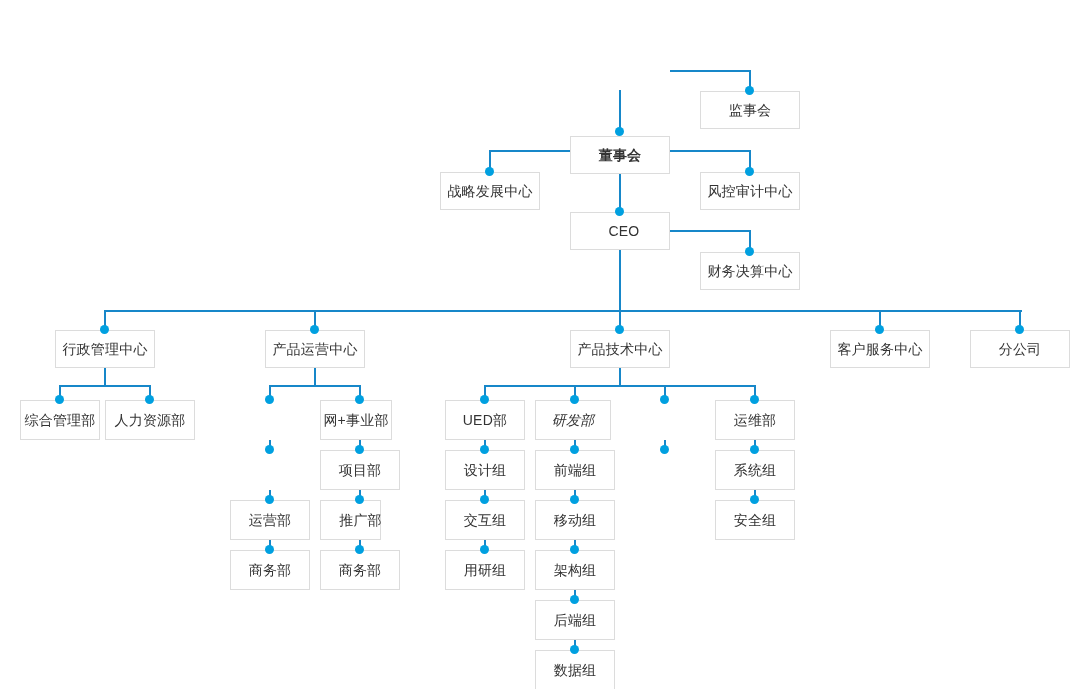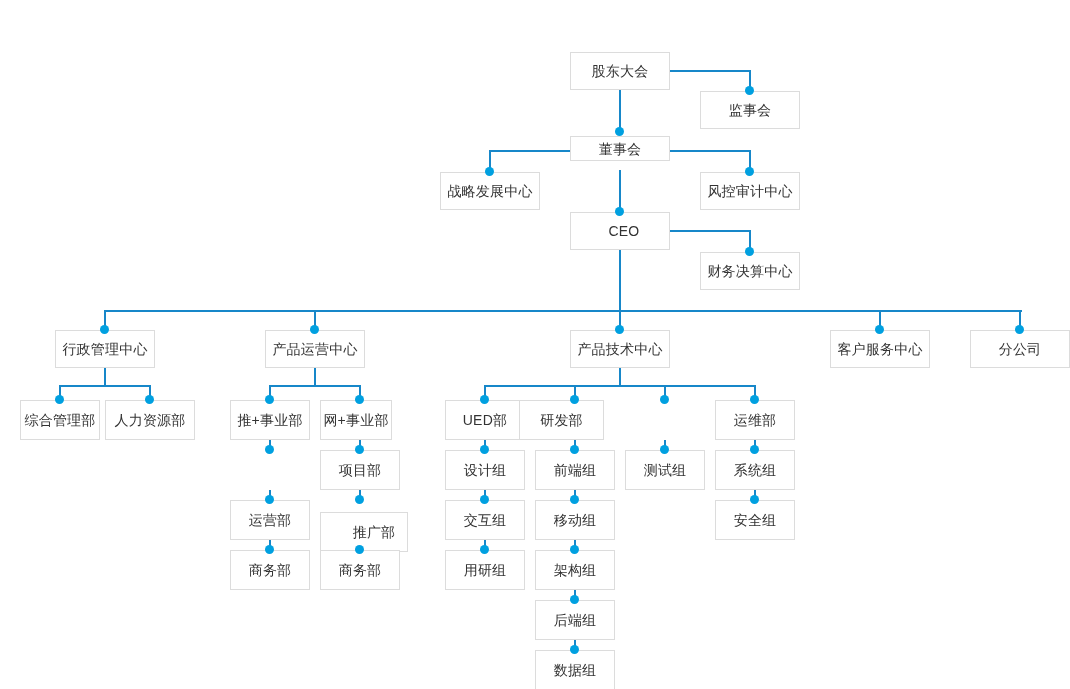--- a/index.html
+++ b/index.html
@@ -46,31 +46,30 @@
     border-radius: 50%;
     background: #00a0e0;
     z-index: 4;
   }
 </style>
 </head>
 <body>
 
 <div id="org-chart">
 
-  <div class="node" style="left:570px; top:52px; width:100px; height:38px;">股东大会</div>
 
   <div class="conn h" style="left:670px; top:70px; width:80px;"></div>
   <div class="conn v" style="left:749px; top:70px; height:21px;"></div>
   <div class="dot" style="left:745px; top:86px;"></div>
   <div class="node" style="left:700px; top:91px; width:100px; height:38px;">监事会</div>
 
   <div class="conn v" style="left:619px; top:90px; height:42px;"></div>
   <div class="dot" style="left:615px; top:127px;"></div>
 
-  <div class="node" style="left:570px; top:136px; width:100px; height:25px;">董事会</div>
+  <div class="node" style="left:570px; top:136px; width:100px; height:38px;font-weight:bold;">董事会</div>
 
   <div class="conn h" style="left:490px; top:150px; width:80px;"></div>
   <div class="conn v" style="left:489px; top:150px; height:22px;"></div>
   <div class="dot" style="left:485px; top:167px;"></div>
   <div class="node" style="left:440px; top:172px; width:100px; height:38px;">战略发展中心</div>
 
   <div class="conn h" style="left:670px; top:150px; width:80px;"></div>
   <div class="conn v" style="left:749px; top:150px; height:22px;"></div>
   <div class="dot" style="left:745px; top:167px;"></div>
   <div class="node" style="left:700px; top:172px; width:100px; height:38px;">风控审计中心</div>
@@ -124,37 +123,36 @@
   <div class="node" style="left:20px; top:400px; width:80px; height:40px;">综合管理部</div>
   <div class="node" style="left:105px; top:400px; width:90px; height:40px;">人力资源部</div>
 
   <div class="conn v" style="left:314px; top:368px; height:18px;"></div>
   <div class="conn h" style="left:270px; top:385px; width:90px;"></div>
   <div class="conn v" style="left:269px; top:385px; height:15px;"></div>
   <div class="dot" style="left:265px; top:395px;"></div>
   <div class="conn v" style="left:359px; top:385px; height:15px;"></div>
   <div class="dot" style="left:355px; top:395px;"></div>
 
-  <div class="node" style="left:230px; top:400px; width:80px; height:40px;">推+事业部</div>
   <div class="conn v" style="left:269px; top:440px; height:12px;"></div>
   <div class="dot" style="left:265px; top:445px;"></div>
   <div class="conn v" style="left:269px; top:490px; height:12px;"></div>
   <div class="dot" style="left:265px; top:495px;"></div>
   <div class="node" style="left:230px; top:500px; width:80px; height:40px;">运营部</div>
   <div class="conn v" style="left:269px; top:540px; height:12px;"></div>
   <div class="dot" style="left:265px; top:545px;"></div>
   <div class="node" style="left:230px; top:550px; width:80px; height:40px;">商务部</div>
 
   <div class="node" style="left:320px; top:400px; width:72px; height:40px;">网+事业部</div>
   <div class="conn v" style="left:359px; top:440px; height:12px;"></div>
   <div class="dot" style="left:355px; top:445px;"></div>
   <div class="node" style="left:320px; top:450px; width:80px; height:40px;">项目部</div>
   <div class="conn v" style="left:359px; top:490px; height:12px;"></div>
   <div class="dot" style="left:355px; top:495px;"></div>
-  <div class="node" style="left:320px; top:512px; width:88px; height:40px;padding-left:20px;">推广部</div>
+  <div class="node" style="left:320px; top:500px; width:61px; height:40px;padding-left:20px;">推广部</div>
   <div class="conn v" style="left:359px; top:540px; height:12px;"></div>
   <div class="dot" style="left:355px; top:545px;"></div>
   <div class="node" style="left:320px; top:550px; width:80px; height:40px;">商务部</div>
 
   <div class="conn v" style="left:619px; top:368px; height:18px;"></div>
   <div class="conn h" style="left:485px; top:385px; width:270px;"></div>
 
   <div class="conn v" style="left:484px; top:385px; height:15px;"></div>
   <div class="dot" style="left:480px; top:395px;"></div>
   <div class="conn v" style="left:574px; top:385px; height:15px;"></div>
@@ -168,40 +166,39 @@
   <div class="conn v" style="left:484px; top:440px; height:12px;"></div>
   <div class="dot" style="left:480px; top:445px;"></div>
   <div class="node" style="left:445px; top:450px; width:80px; height:40px;">设计组</div>
   <div class="conn v" style="left:484px; top:490px; height:12px;"></div>
   <div class="dot" style="left:480px; top:495px;"></div>
   <div class="node" style="left:445px; top:500px; width:80px; height:40px;">交互组</div>
   <div class="conn v" style="left:484px; top:540px; height:12px;"></div>
   <div class="dot" style="left:480px; top:545px;"></div>
   <div class="node" style="left:445px; top:550px; width:80px; height:40px;">用研组</div>
 
-  <div class="node" style="left:519px; top:400px; width:85px; height:40px;">研发部</div>
+  <div class="node" style="left:535px; top:400px; width:76px; height:40px;font-style:italic;">研发部</div>
   <div class="conn v" style="left:574px; top:440px; height:12px;"></div>
   <div class="dot" style="left:570px; top:445px;"></div>
   <div class="node" style="left:535px; top:450px; width:80px; height:40px;">前端组</div>
   <div class="conn v" style="left:574px; top:490px; height:12px;"></div>
   <div class="dot" style="left:570px; top:495px;"></div>
   <div class="node" style="left:535px; top:500px; width:80px; height:40px;">移动组</div>
   <div class="conn v" style="left:574px; top:540px; height:12px;"></div>
   <div class="dot" style="left:570px; top:545px;"></div>
   <div class="node" style="left:535px; top:550px; width:80px; height:40px;">架构组</div>
   <div class="conn v" style="left:574px; top:590px; height:12px;"></div>
   <div class="dot" style="left:570px; top:595px;"></div>
   <div class="node" style="left:535px; top:600px; width:80px; height:40px;">后端组</div>
   <div class="conn v" style="left:574px; top:640px; height:12px;"></div>
   <div class="dot" style="left:570px; top:645px;"></div>
   <div class="node" style="left:535px; top:650px; width:80px; height:40px;">数据组</div>
 
   <div class="conn v" style="left:664px; top:440px; height:12px;"></div>
   <div class="dot" style="left:660px; top:445px;"></div>
-  <div class="node" style="left:625px; top:450px; width:80px; height:40px;">测试组</div>
 
   <div class="node" style="left:715px; top:400px; width:80px; height:40px;">运维部</div>
   <div class="conn v" style="left:754px; top:440px; height:12px;"></div>
   <div class="dot" style="left:750px; top:445px;"></div>
   <div class="node" style="left:715px; top:450px; width:80px; height:40px;">系统组</div>
   <div class="conn v" style="left:754px; top:490px; height:12px;"></div>
   <div class="dot" style="left:750px; top:495px;"></div>
   <div class="node" style="left:715px; top:500px; width:80px; height:40px;text-align:center;">安全组</div>
 
 </div>

